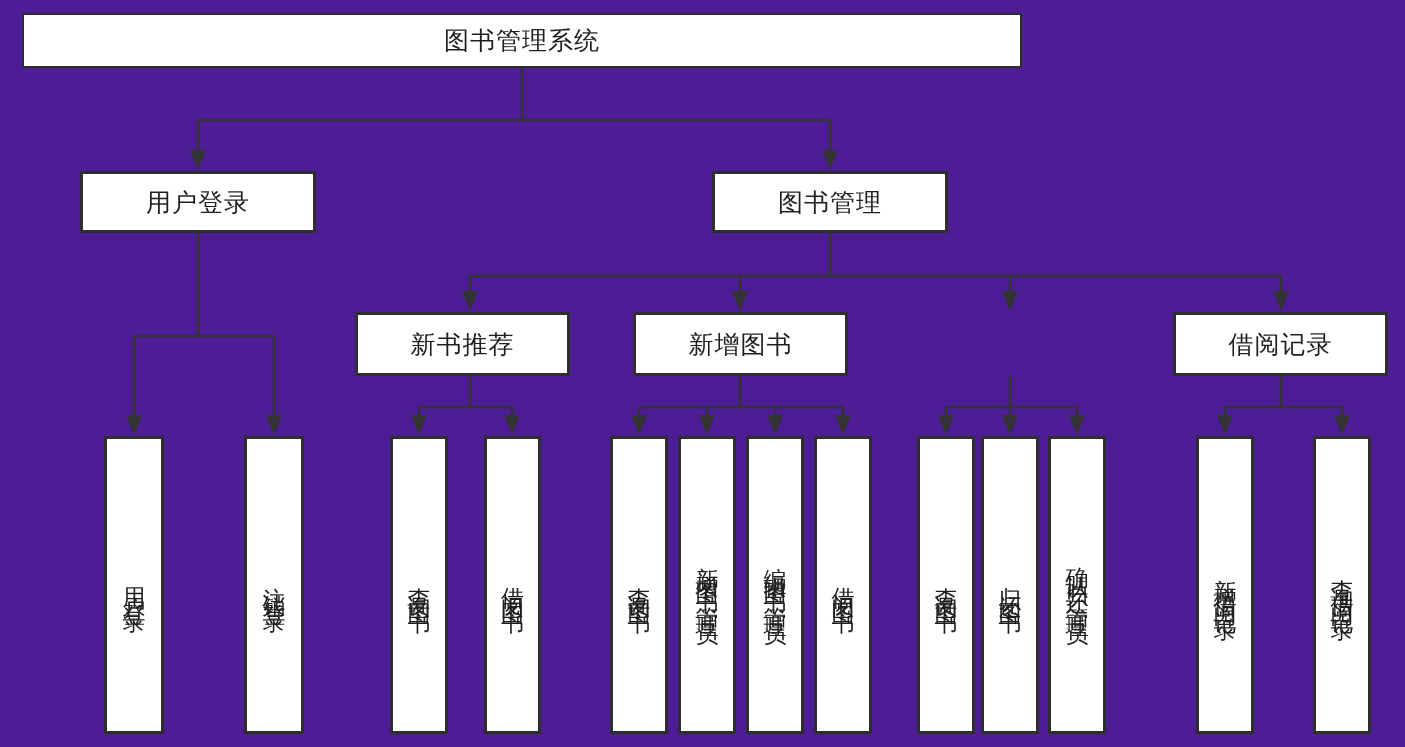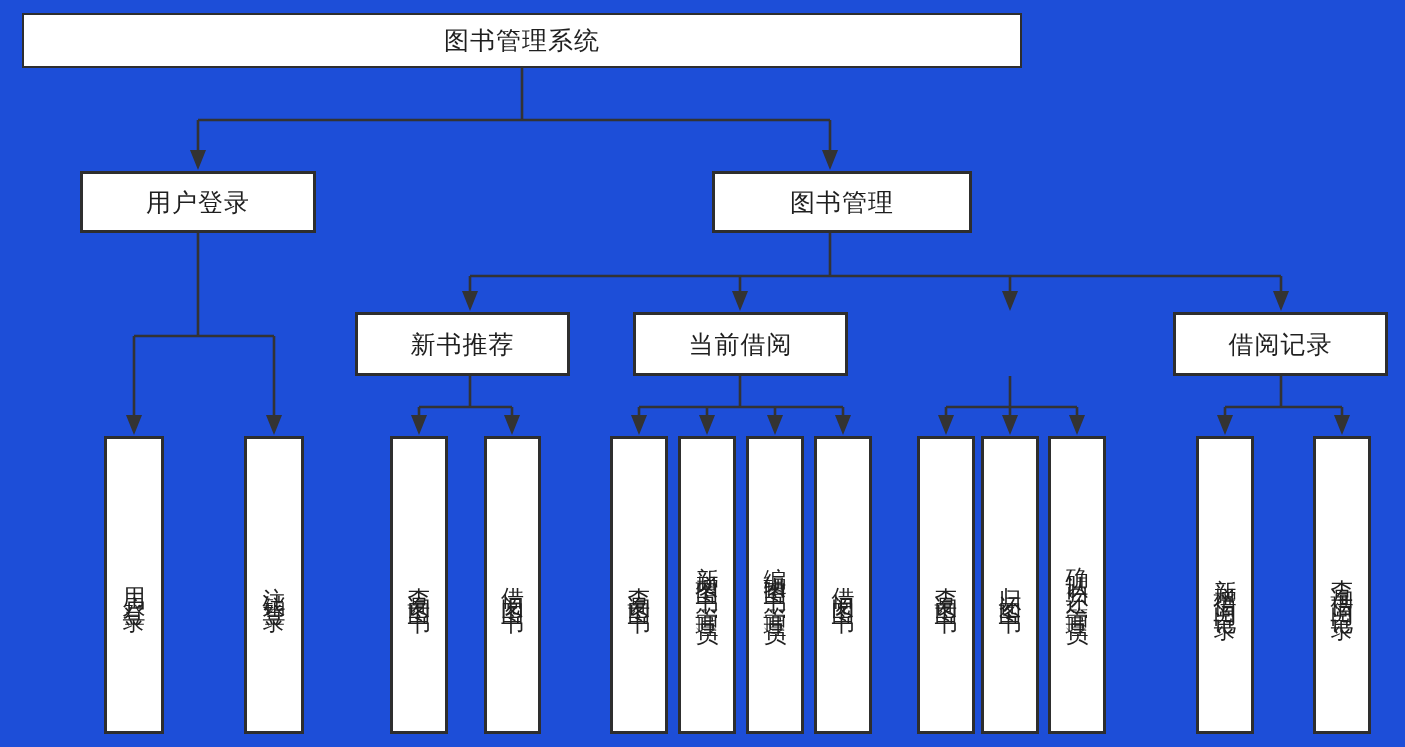--- a/index.html
+++ b/index.html
@@ -1,20 +1,20 @@
 <!DOCTYPE html>
 <html><head>
 <meta charset="utf-8">
 <style>
   html, body { margin: 0; padding: 0; background: #ffffff; }
   .canvas {
     position: relative;
     width: 1405px;
     height: 747px;
-    background: #1d4ed8;
+    background: #4c1d95;
     font-family: "Liberation Sans", "DejaVu Sans", sans-serif;
     overflow: hidden;
   }
   .connectors {
     position: absolute;
     left: 0; top: 0;
     width: 1405px; height: 747px;
     pointer-events: none;
   }
   .box {
@@ -131,29 +131,29 @@
     </g>
   </svg>
 
   <div class="box root" style="left:22px; top:13px; width:1000px; height:55px;">
     <span>图书管理系统</span>
   </div>
 
   <div class="box" style="left:80px; top:171px; width:236px; height:62px;">
     <span>用户登录</span>
   </div>
-  <div class="box" style="left:712px; top:171px; width:260px; height:62px;">
+  <div class="box" style="left:712px; top:171px; width:236px; height:62px;">
     <span>图书管理</span>
   </div>
 
   <div class="box" style="left:355px; top:312px; width:215px; height:64px;">
     <span>新书推荐</span>
   </div>
   <div class="box" style="left:633px; top:312px; width:215px; height:64px;">
-    <span>当前借阅</span>
+    <span>新增图书</span>
   </div>
   <div class="box" style="left:1173px; top:312px; width:215px; height:64px;">
     <span>借阅记录</span>
   </div>
 
   <div class="leaf" style="left:104px; top:436px; width:60px; height:298px;">
     <span class="leaf-label">用户登录</span>
   </div>
   <div class="leaf" style="left:244px; top:436px; width:60px; height:298px;">
     <span class="leaf-label">注销登录</span>

